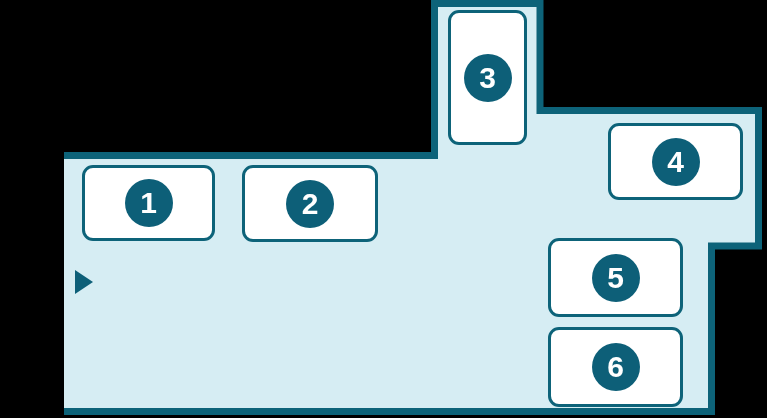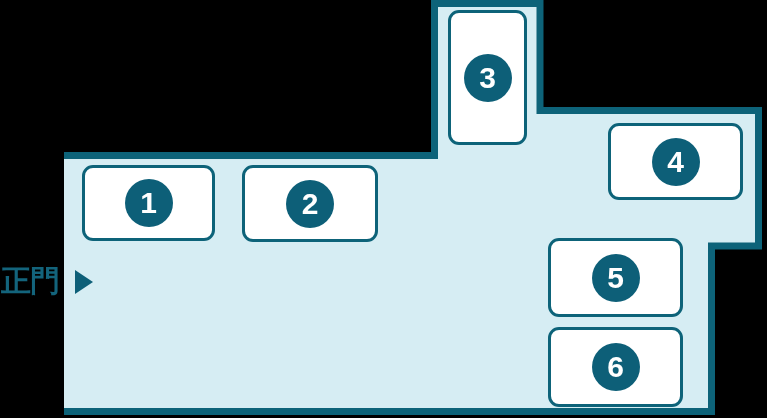--- a/index.html
+++ b/index.html
@@ -78,16 +78,15 @@
   </div>
 
   <div class="building pos-5">
     <div class="marker">5</div>
   </div>
 
   <div class="building pos-6">
     <div class="marker">6</div>
   </div>
 
-  <div class="gate-label">正門</div>
   <div class="gate-arrow"></div>
 
 </div>
 
 </body></html>

